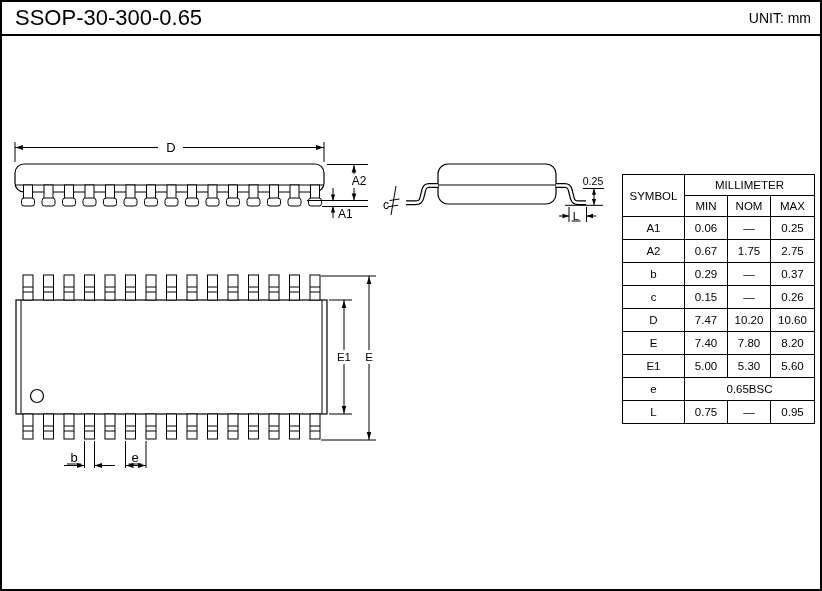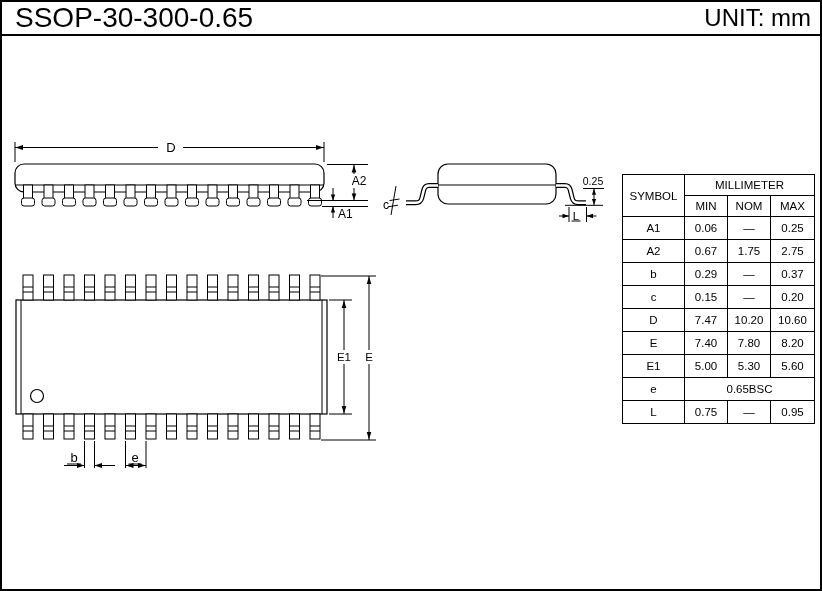--- a/index.html
+++ b/index.html
@@ -8,22 +8,22 @@
     position:relative; width:822px; height:591px;
     border:2px solid #000; background:#fff; overflow:hidden;
     font-family:"Liberation Sans", sans-serif; color:#000;
   }
   .titlebar {
     position:absolute; top:0; left:0; right:0; height:34px;
     border-bottom:2px solid #000;
     display:flex; align-items:center; justify-content:space-between;
     padding:0 9px 0 13px; background:#fff;
   }
-  .title { font-size:28px; }
-  .unit  { font-size:24px; }
+  .title { font-size:22px; }
+  .unit  { font-size:14px; }
   svg.drawings { position:absolute; left:0; top:0; }
   svg.drawings { font-family:"Liberation Sans", sans-serif; }
   .ln   { stroke:#000; stroke-width:1; fill:none; }
   .shape{ stroke:#000; stroke-width:1; fill:#fff; }
   .shape12{ stroke:#000; stroke-width:1.2; fill:#fff; }
   .arr  { fill:#000; stroke:none; }
   .lbl  { fill:#000; stroke:none; }
   table.dim {
     position:absolute; left:620px; top:172px;
     border-collapse:collapse; background:#fff; table-layout:fixed;
@@ -269,21 +269,21 @@
       <tr>
         <td>b</td>
         <td>0.29</td>
         <td>—</td>
         <td>0.37</td>
       </tr>
       <tr>
         <td>c</td>
         <td>0.15</td>
         <td>—</td>
-        <td>0.20</td>
+        <td>0.26</td>
       </tr>
       <tr>
         <td>D</td>
         <td>7.47</td>
         <td>10.20</td>
         <td>10.60</td>
       </tr>
       <tr>
         <td>E</td>
         <td>7.40</td>

